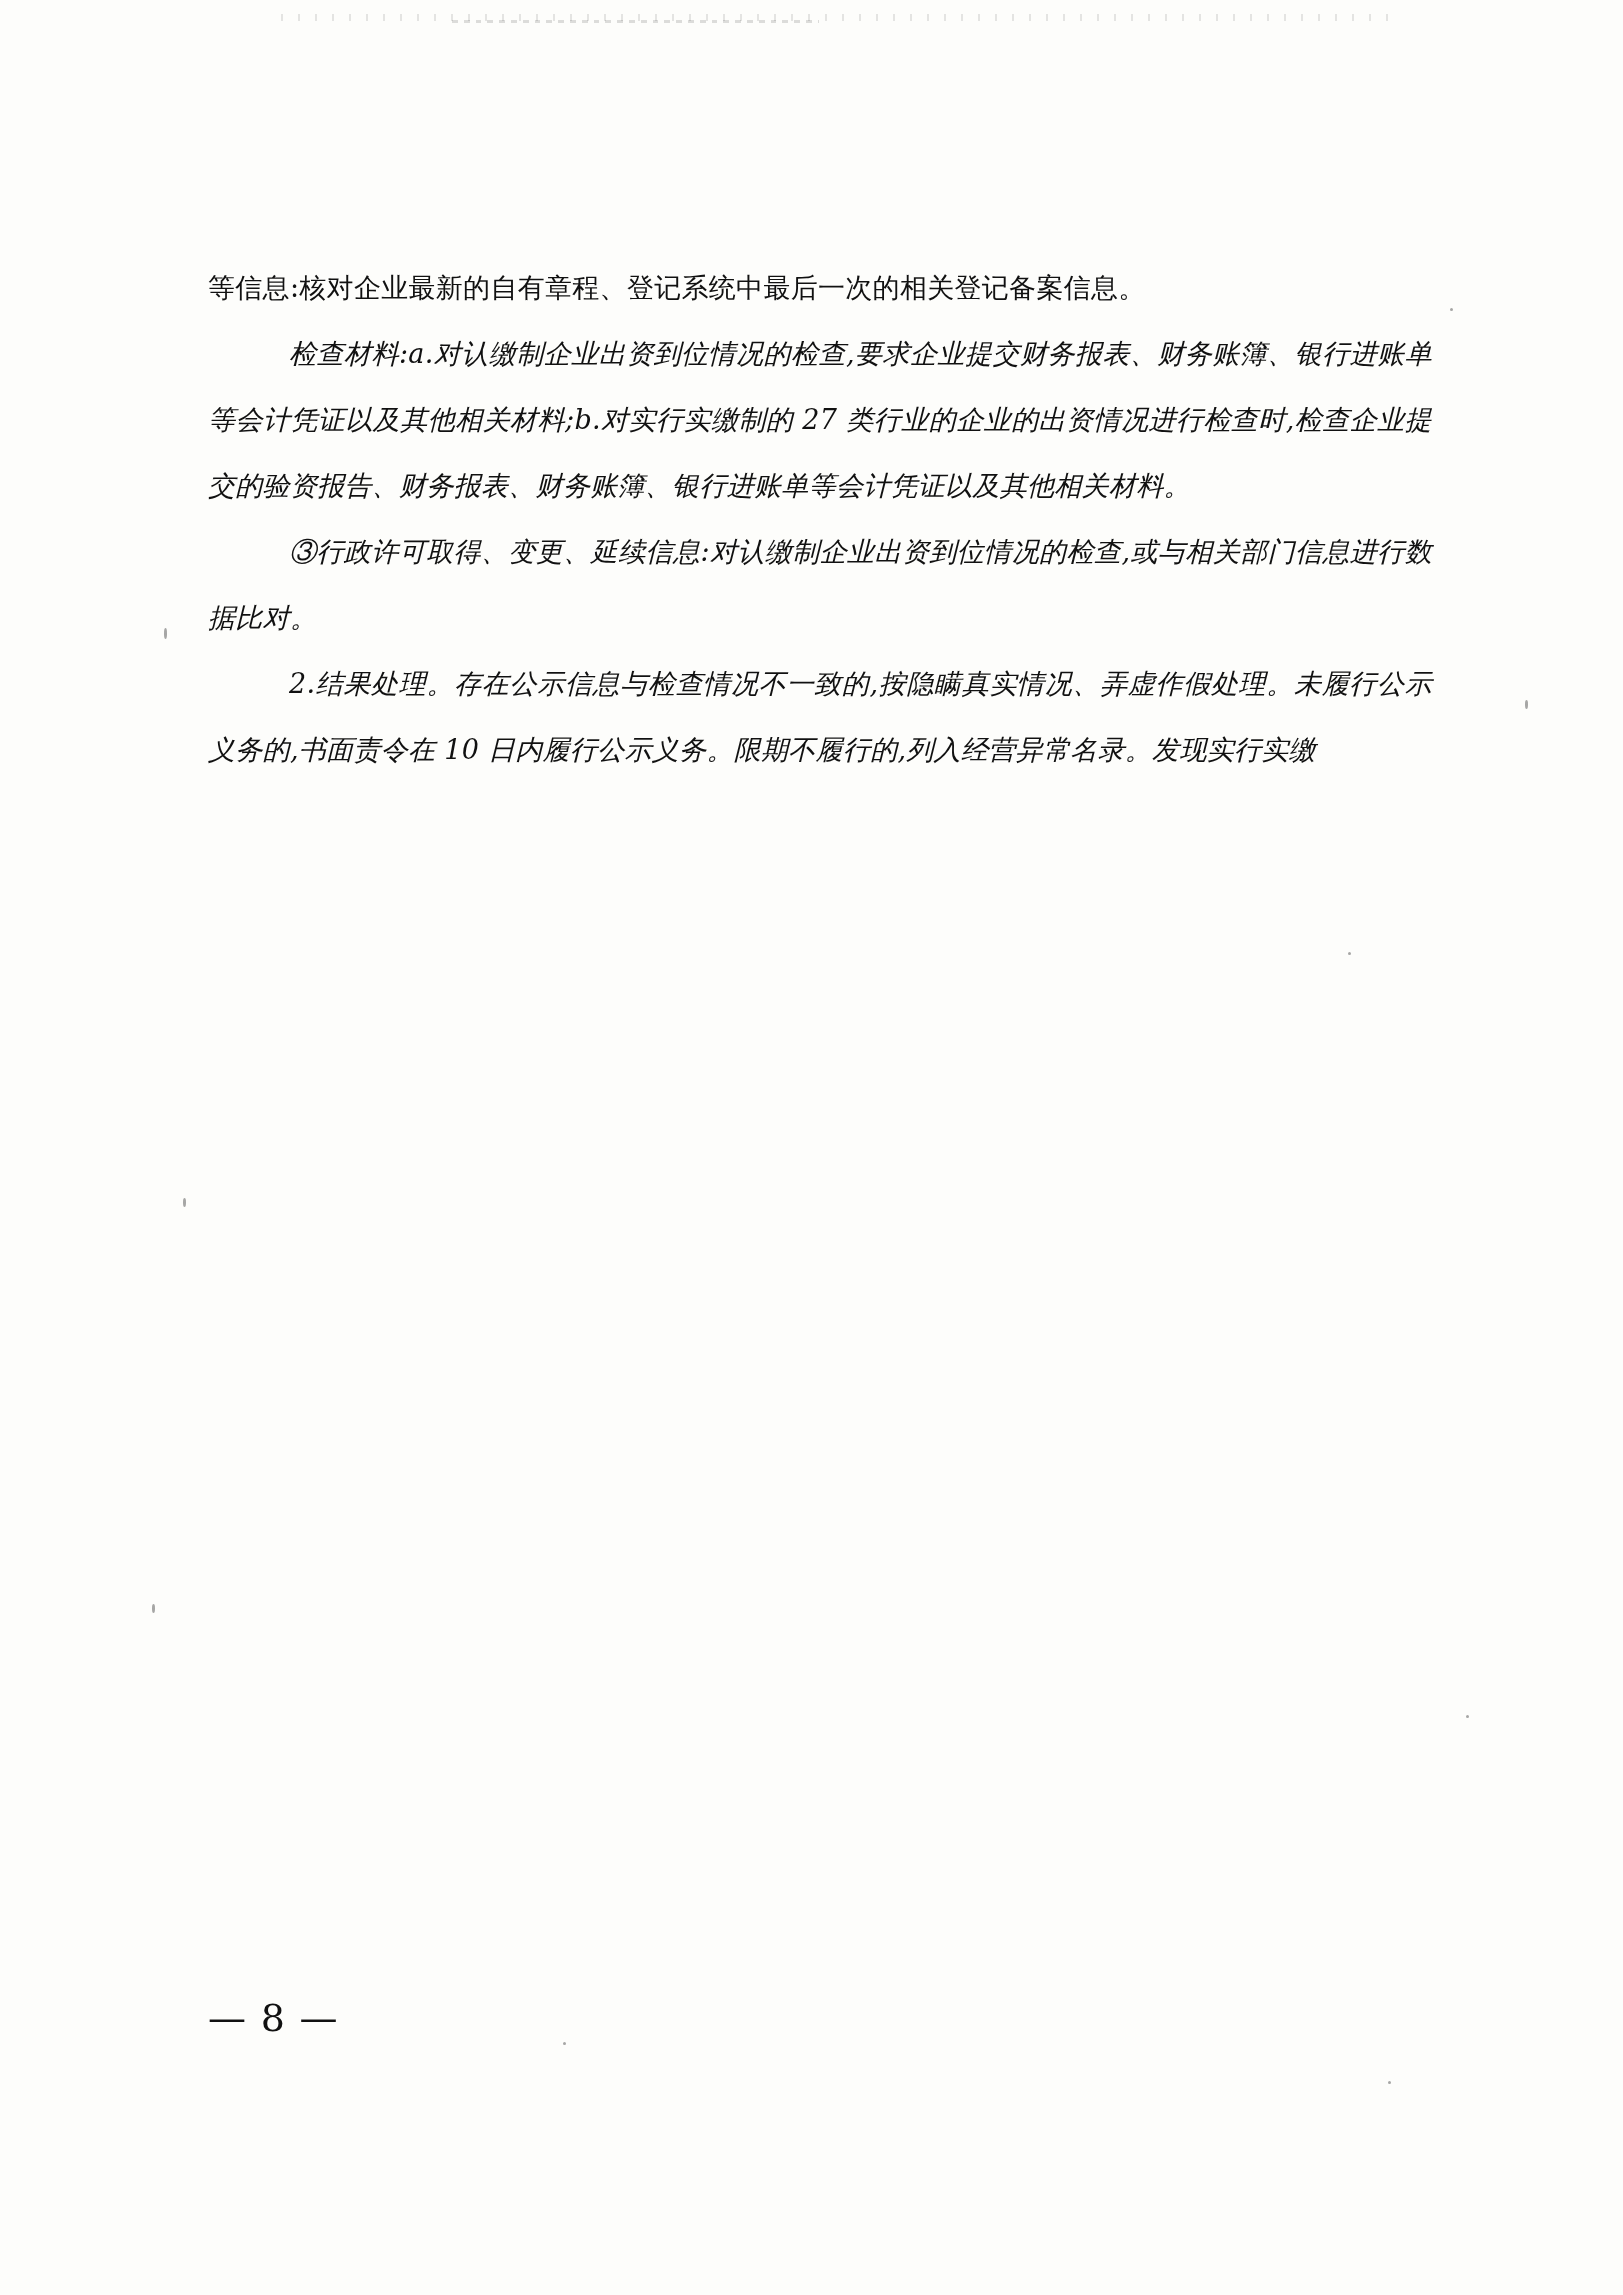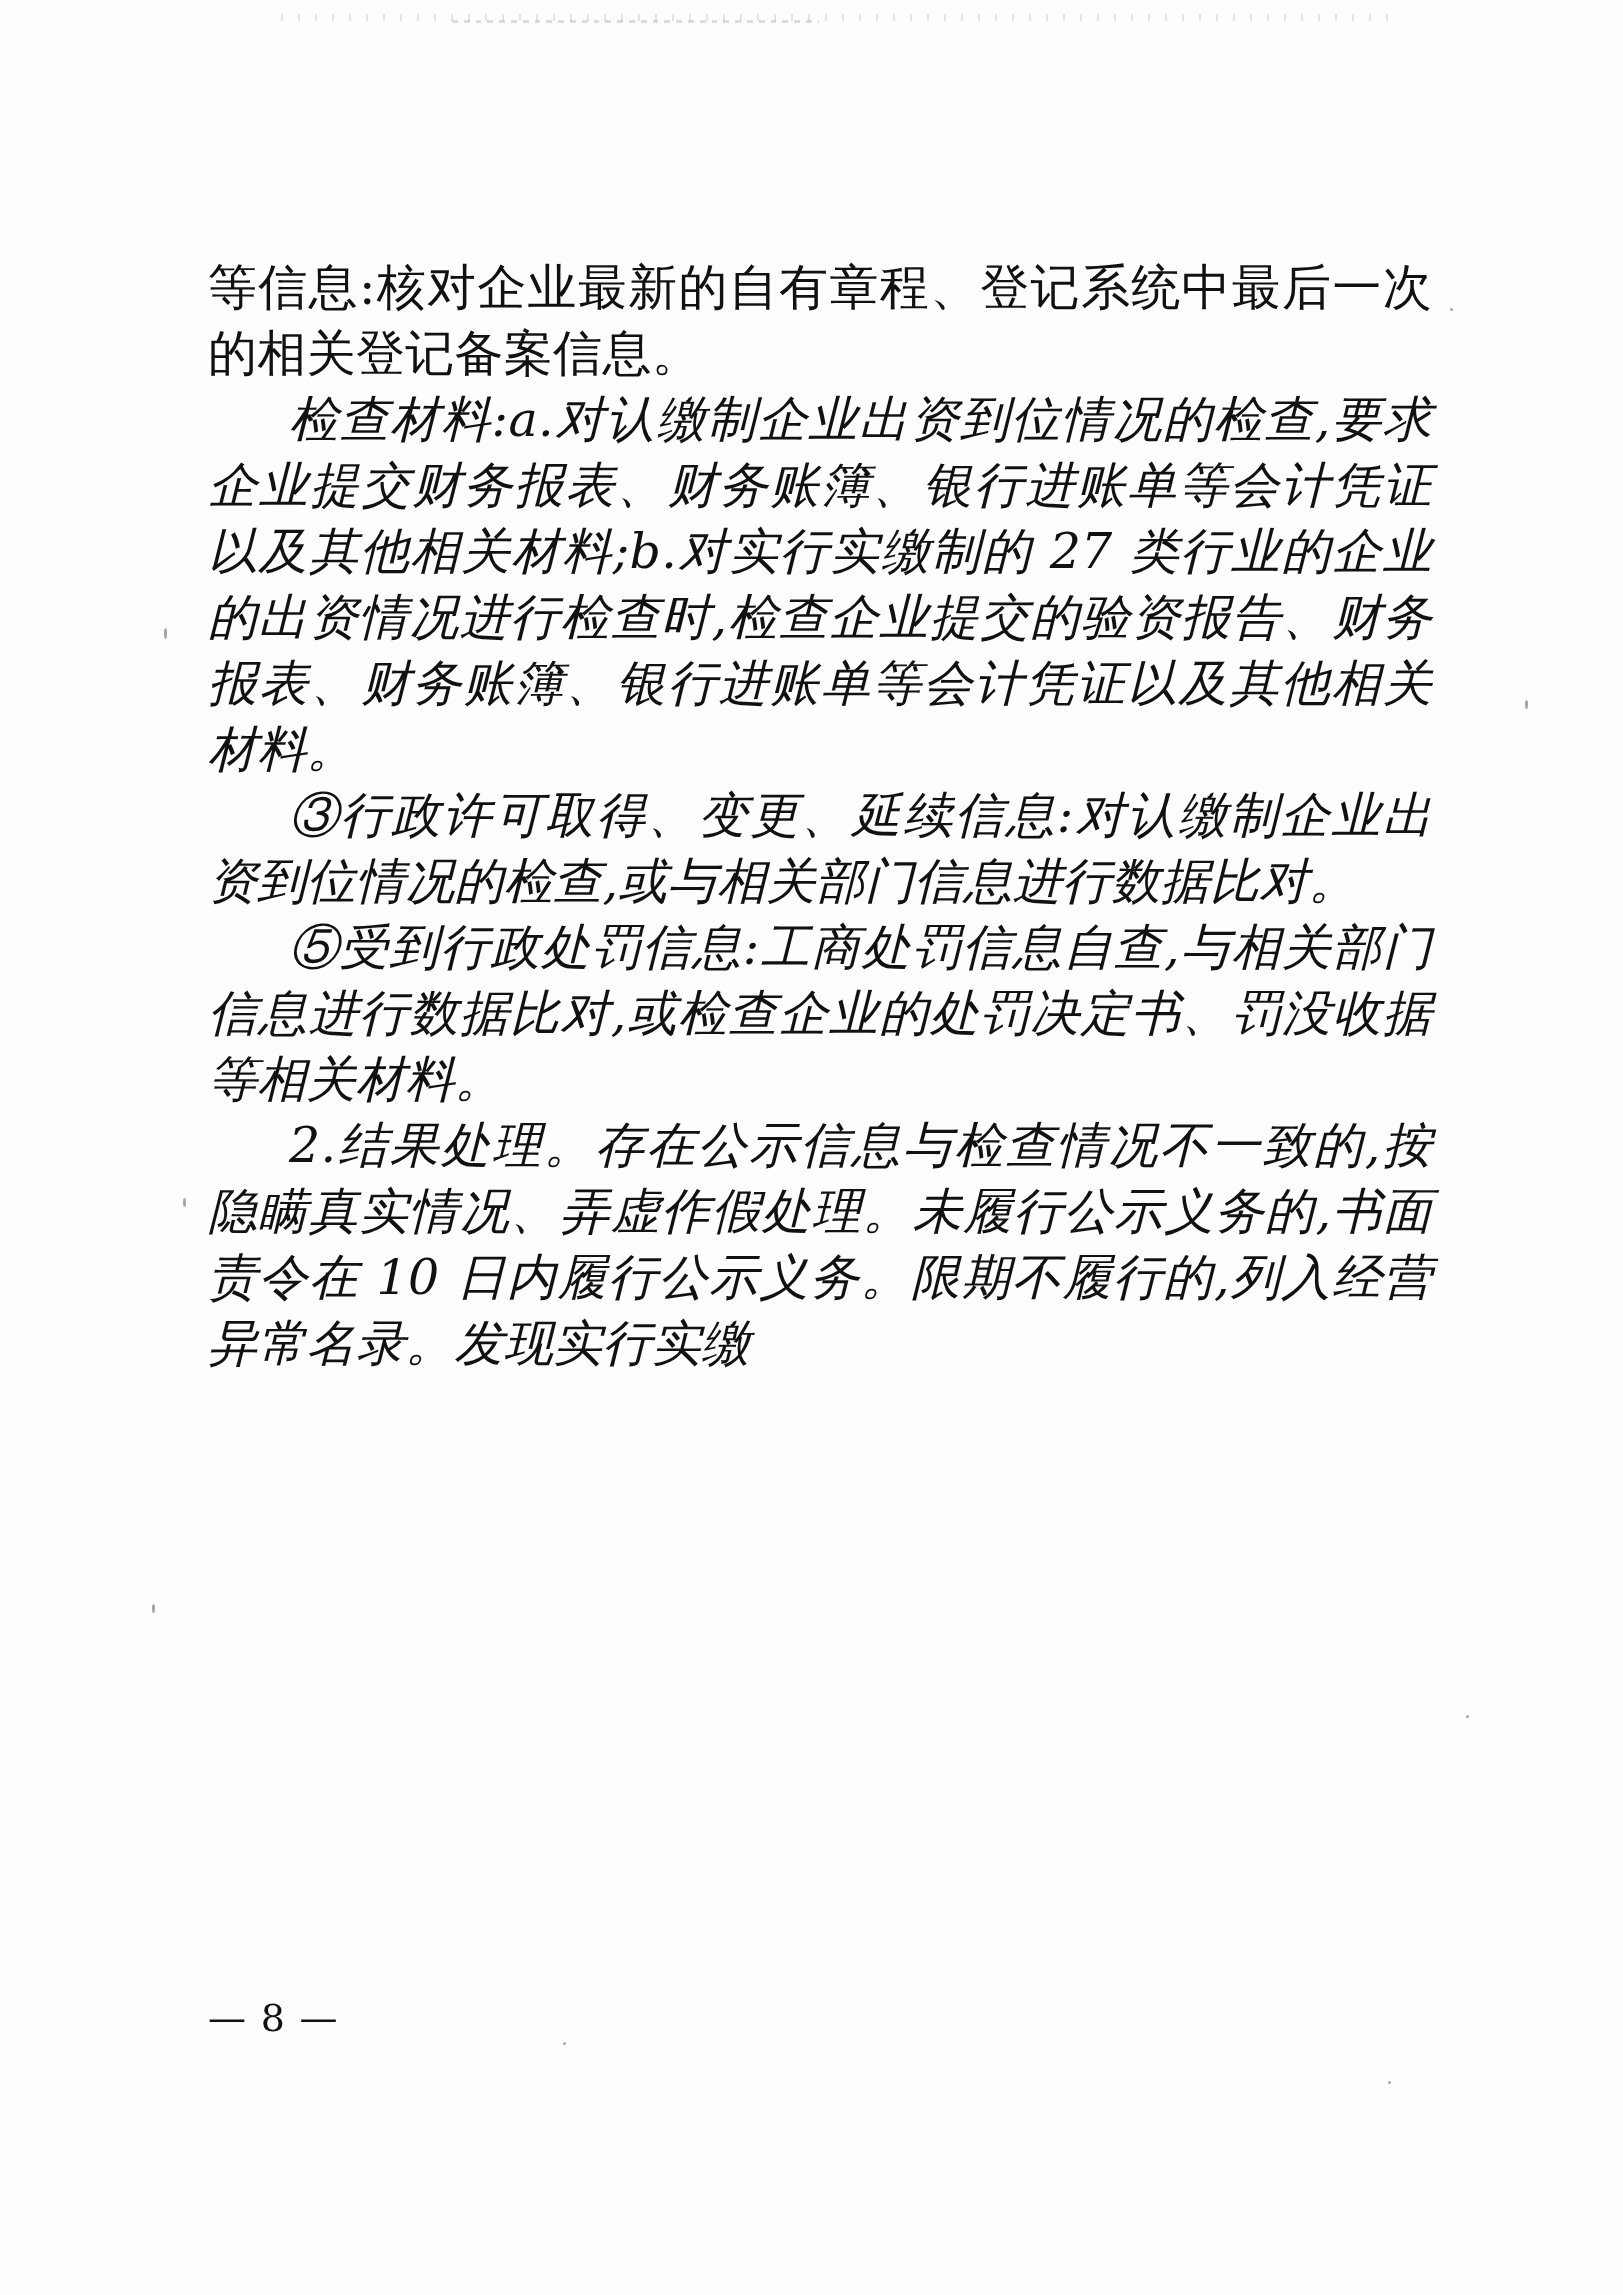--- a/index.html
+++ b/index.html
@@ -45,21 +45,21 @@
     position: absolute;
     background: rgba(60,60,60,0.45);
     border-radius: 50%;
   }
 
   .body-text {
     position: absolute;
     left: 208px;
     top: 255px;
     width: 1224px;
-    font-size: 49px;
+    font-size: 27px;
     line-height: 66px;
     color: #111111;
     letter-spacing: 0.3px;
     text-align: justify;
     text-justify: inter-character;
   }
   .para {
     margin: 0 0 0 0;
     text-indent: 0;
   }
@@ -92,20 +92,19 @@
   <div class="speck" style="left:183px; top:1198px; width:3.3px; height:9.2px;"></div>
   <div class="speck" style="left:152px; top:1604px; width:3.3px; height:9.2px;"></div>
   <div class="speck" style="left:1466px; top:1715px; width:3.3px; height:3.3px;"></div>
   <div class="speck" style="left:1388px; top:2081px; width:3.3px; height:3.3px;"></div>
   <div class="speck" style="left:563px; top:2042px; width:3.3px; height:3.3px;"></div>
 
   <div class="body-text">
     <p class="para">等信息:核对企业最新的自有章程、登记系统中最后一次的相关登记备案信息。</p>
     <p class="para indent">检查材料:a.对认缴制企业出资到位情况的检查,要求企业提交财务报表、财务账簿、银行进账单等会计凭证以及其他相关材料;b.对实行实缴制的 27 类行业的企业的出资情况进行检查时,检查企业提交的验资报告、财务报表、财务账簿、银行进账单等会计凭证以及其他相关材料。</p>
     <p class="para indent">③行政许可取得、变更、延续信息:对认缴制企业出资到位情况的检查,或与相关部门信息进行数据比对。</p>
-    <p class="para indent">⑤受到行政处罚信息:工商处罚信息自查,与相关部门信息进行数据比对,或检查企业的处罚决定书、罚没收据等相关材料。</p>
     <p class="para indent">2.结果处理。存在公示信息与检查情况不一致的,按隐瞒真实情况、弄虚作假处理。未履行公示义务的,书面责令在 10 日内履行公示义务。限期不履行的,列入经营异常名录。发现实行实缴</p>
   </div>
 
   <div class="page-number">— 8 —</div>
 
 </div>
 
 
 </body></html>

